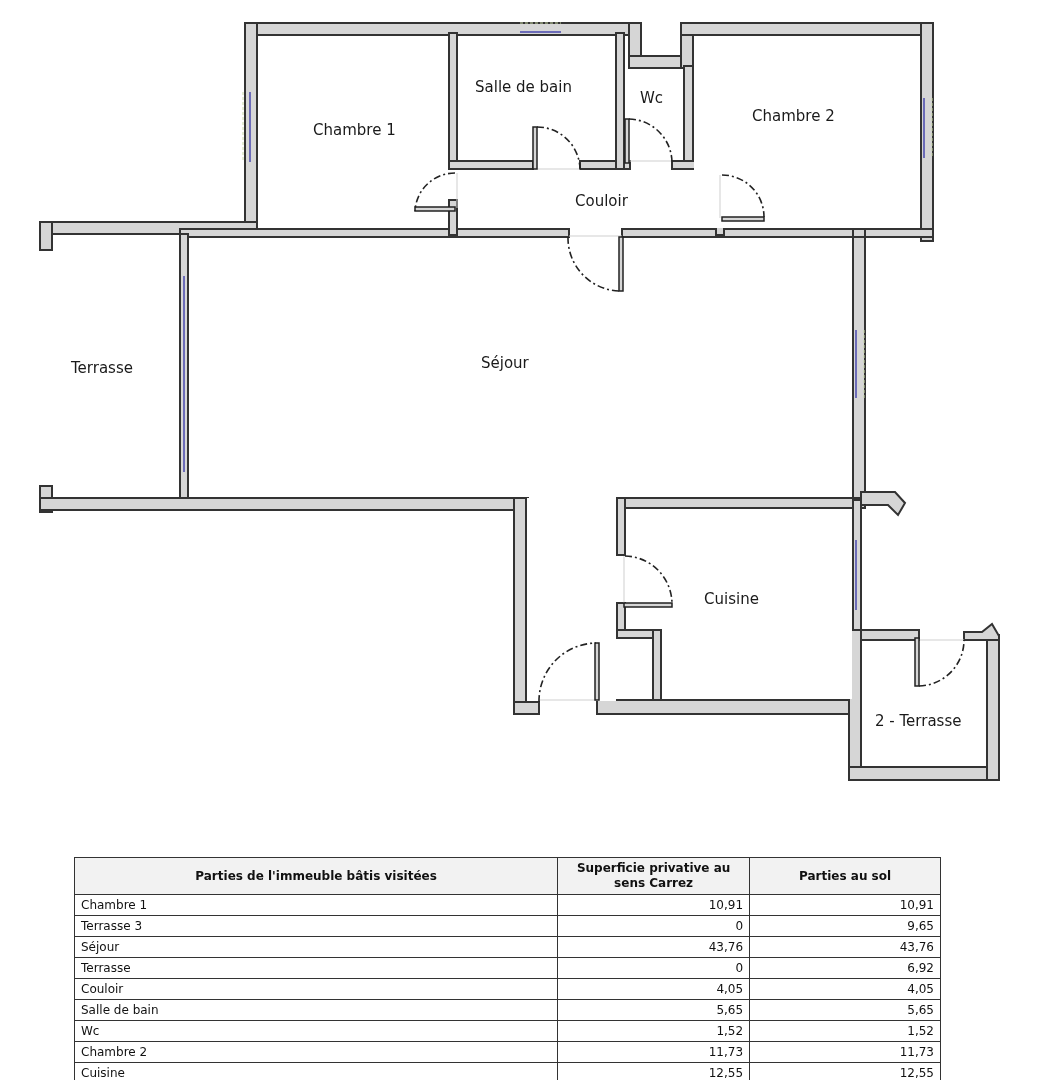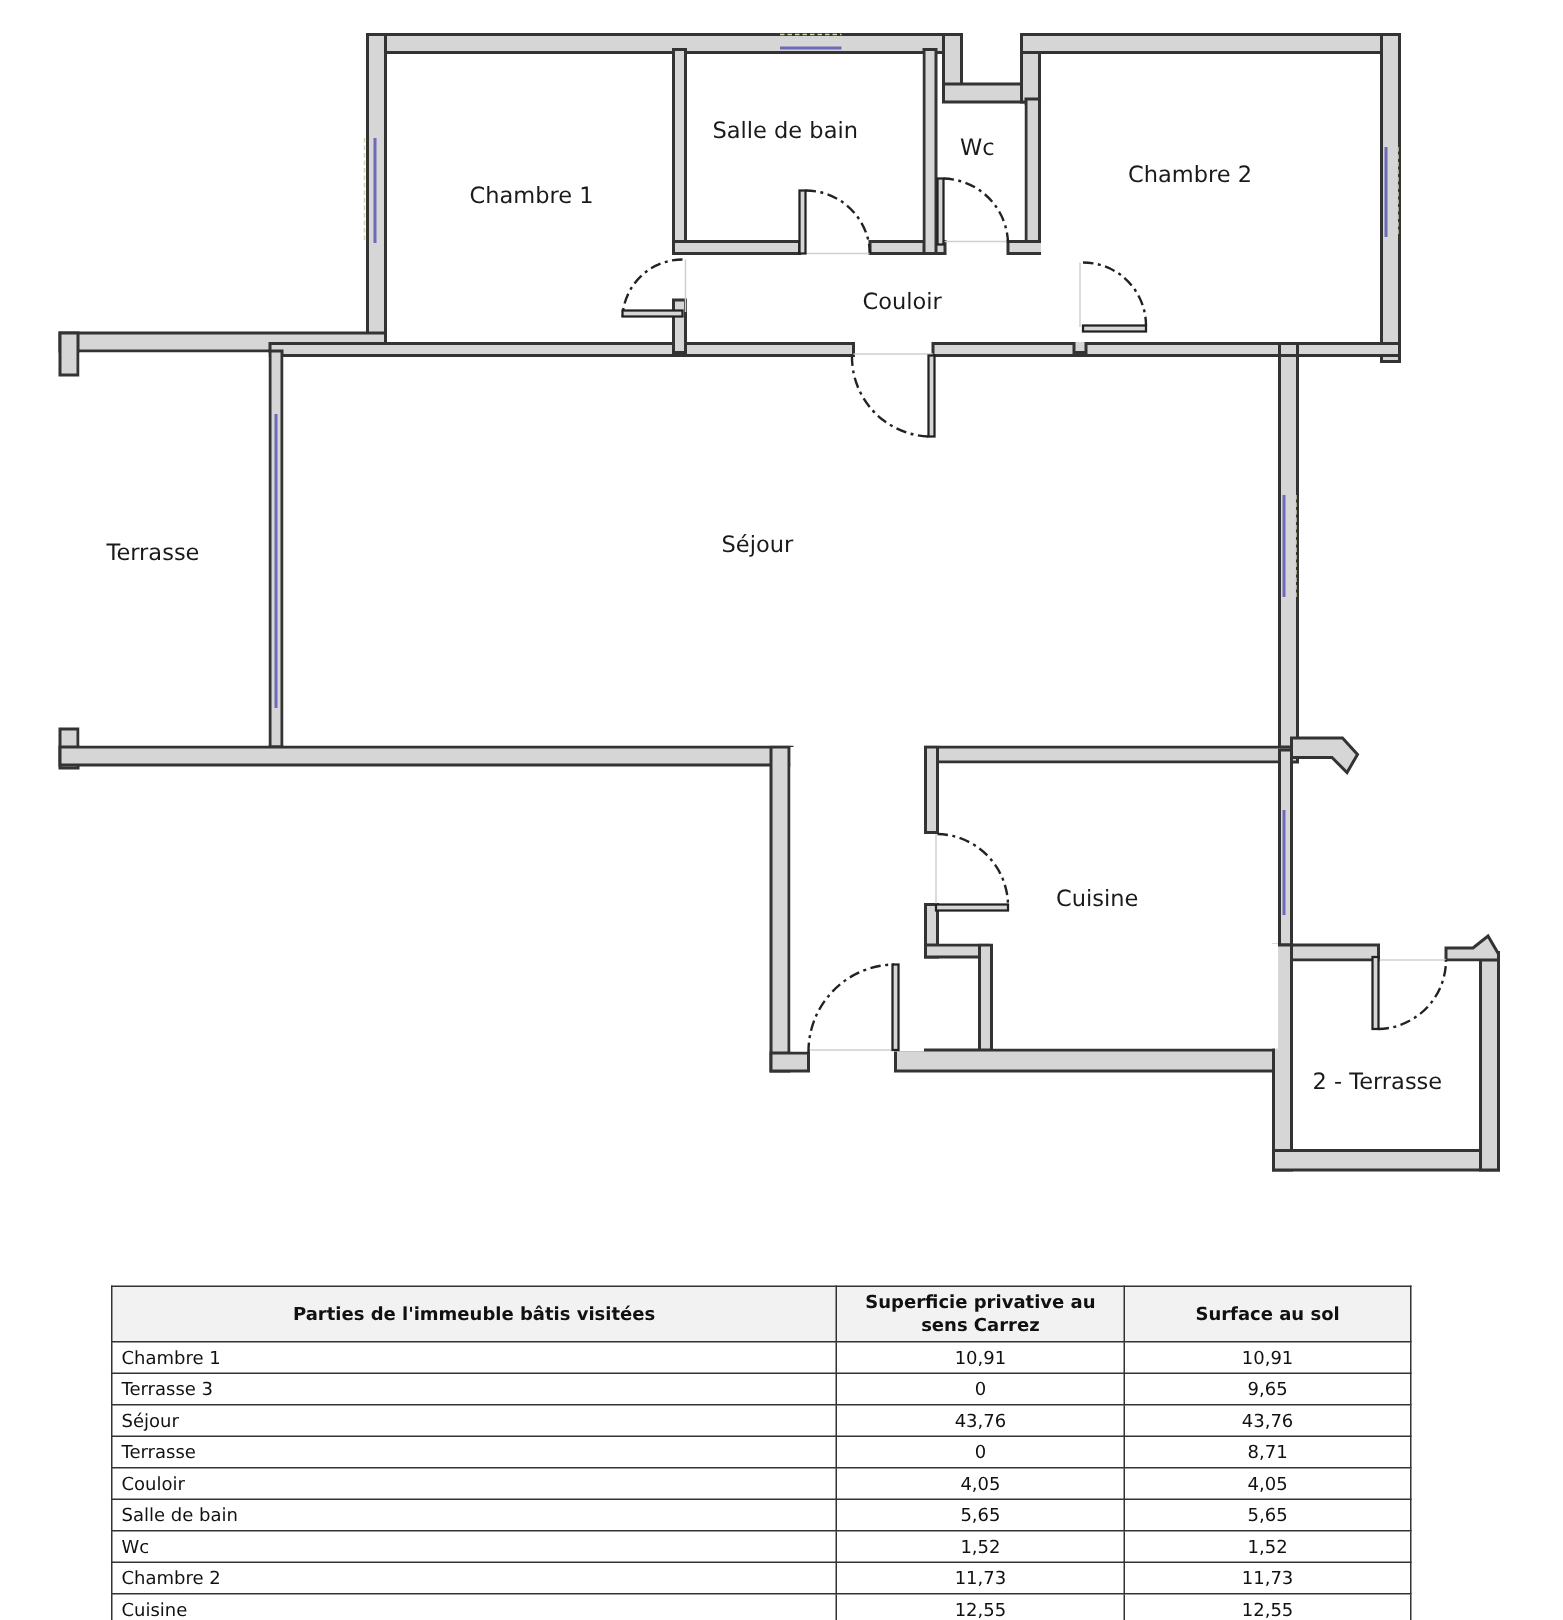--- a/index.html
+++ b/index.html
@@ -11,21 +11,21 @@
     .door-leaf { fill: #d6d6d6; stroke: #222; stroke-width: 1.5; }
     .opening { stroke: #cfcfcf; stroke-width: 1; }
     .window { stroke: #6b6bb8; stroke-width: 2; }
     .window-ext { stroke: #c9d9a8; stroke-width: 1; stroke-dasharray: 3 2; }
     .white { fill: #ffffff; stroke: none; }
 
     #surface-table { position: absolute; left: 74px; top: 857px; width: 867px; border-collapse: collapse; font-family: "DejaVu Sans", sans-serif; font-size: 12px; color: #111; }
     #surface-table th, #surface-table td { border: 1px solid #333; padding: 0 6px; }
     #surface-table th { background: #f2f2f2; font-weight: bold; height: 36px; text-align: center; line-height: 15px; }
     #surface-table td { height: 20px; line-height: 20px; }
-    #surface-table td.num { text-align: center; }
+    #surface-table td.num { text-align: right; }
     #surface-table th.c1, #surface-table td.c1 { width: 440px; }
     #surface-table th.c2, #surface-table td.c2 { width: 167px; }
     #surface-table th.c3, #surface-table td.c3 { width: 166px; }
     #surface-table td.c1 { text-align: left; }
   </style>
 </head>
 <body>
 
 <svg id="plan" width="1042" height="800" viewBox="0 0 1042 800" xmlns="http://www.w3.org/2000/svg">
 
@@ -170,21 +170,21 @@
     <text class="room-label" x="704" y="604">Cuisine</text>
     <text class="room-label" x="875" y="726">2 - Terrasse</text>
   </g>
 </svg>
 
 <table id="surface-table">
   <thead>
     <tr>
       <th class="c1">Parties de l'immeuble bâtis visitées</th>
       <th class="c2">Superficie privative au sens Carrez</th>
-      <th class="c3">Surface au sol</th>
+      <th class="c3">Parties au sol</th>
     </tr>
   </thead>
   <tbody>
     <tr>
       <td class="c1">Chambre 1</td>
       <td class="c2 num">10,91</td>
       <td class="c3 num">10,91</td>
     </tr>
     <tr>
       <td class="c1">Terrasse 3</td>
@@ -192,21 +192,21 @@
       <td class="c3 num">9,65</td>
     </tr>
     <tr>
       <td class="c1">Séjour</td>
       <td class="c2 num">43,76</td>
       <td class="c3 num">43,76</td>
     </tr>
     <tr>
       <td class="c1">Terrasse</td>
       <td class="c2 num">0</td>
-      <td class="c3 num">8,71</td>
+      <td class="c3 num">6,92</td>
     </tr>
     <tr>
       <td class="c1">Couloir</td>
       <td class="c2 num">4,05</td>
       <td class="c3 num">4,05</td>
     </tr>
     <tr>
       <td class="c1">Salle de bain</td>
       <td class="c2 num">5,65</td>
       <td class="c3 num">5,65</td>

